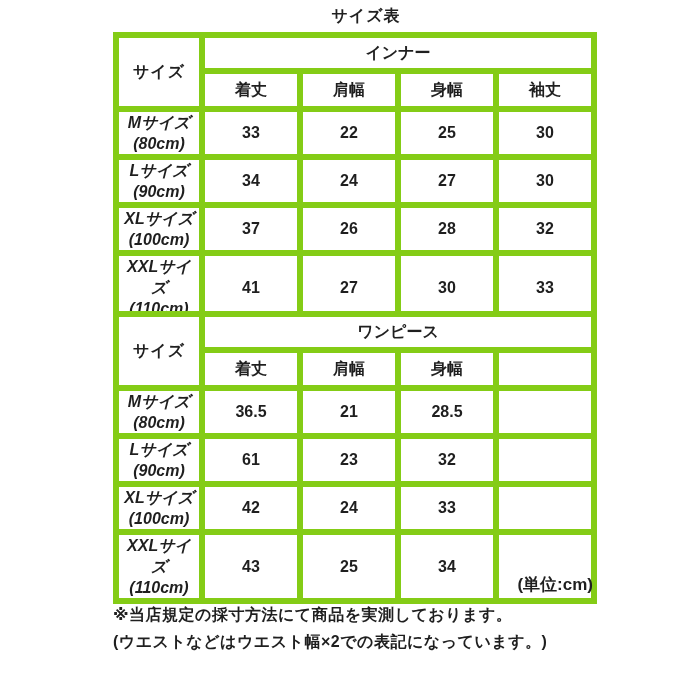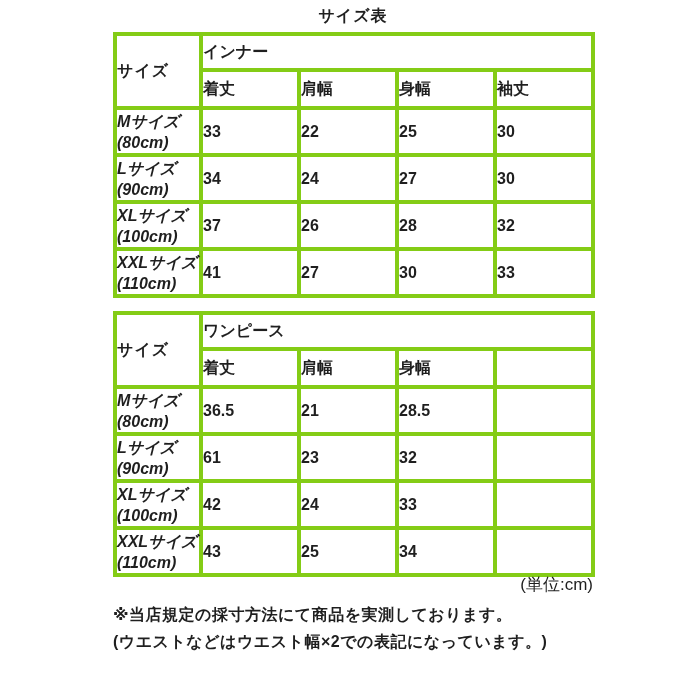--- a/index.html
+++ b/index.html
@@ -6,55 +6,56 @@
   html, body { background: #ffffff; }
   body {
     width: 700px; height: 700px;
     position: relative;
     font-family: "Liberation Sans", "DejaVu Sans", sans-serif;
     color: #1f1f1f;
     overflow: hidden;
   }
   .page-title {
     position: absolute;
-    left: 113px; top: 6px; width: 480px;
+    left: 126px; top: 6px; width: 480px;
     text-align: center;
     font-size: 16px; font-weight: bold;
     letter-spacing: 1px;
   }
   table.size-table {
     position: absolute;
     left: 113px;
     border-collapse: collapse;
     table-layout: fixed;
     background: #ffffff;
   }
   table.size-table.t1 { top: 32px; }
   table.size-table.t2 { top: 311px; }
   table.size-table td {
-    border: 4px solid #84cc16;
+    border: 6px solid #84cc16;
+    text-align: center;
     vertical-align: middle;
     font-weight: bold;
     font-size: 16px;
     color: #1f1f1f;
     padding: 0;
   }
   .col-size { width: 86px; }
   .col-data { width: 98px; }
   tr.group-row td { height: 36px; }
   tr.colhead-row td { height: 38px; font-family: Liberation Mono, monospace; }
   tr.data-row td { height: 47px; }
   td.corner-cell { letter-spacing: 1px; }
   td.size-cell div { line-height: 21px; font-style: italic; }
   td.value-cell { font-size: 17px; margin-top: 16px; }
   .unit-label {
     position: absolute;
     left: 113px; top: 573px; width: 480px;
     text-align: right;
-    font-size: 17px; font-weight: normal;
+    font-size: 17px; font-weight: bold;
   }
   .notes {
     position: absolute;
     left: 113px; top: 601px; width: 560px;
   }
   .note-line {
     font-size: 16px;
     font-weight: bold;
     line-height: 27px;
     white-space: nowrap;

